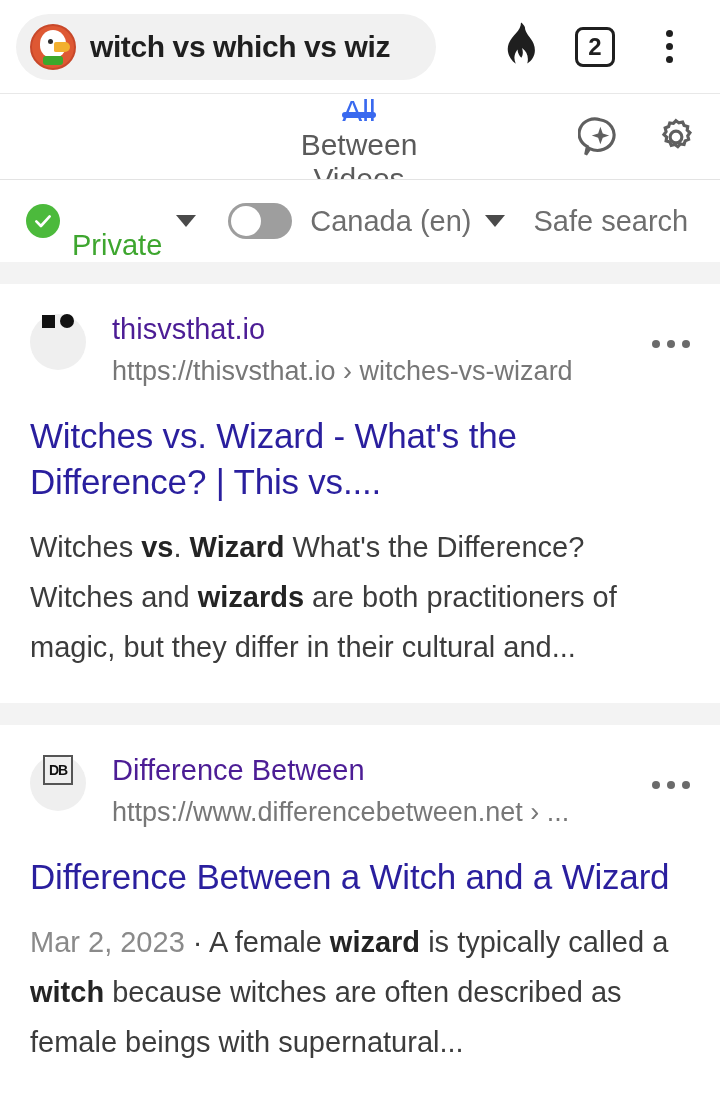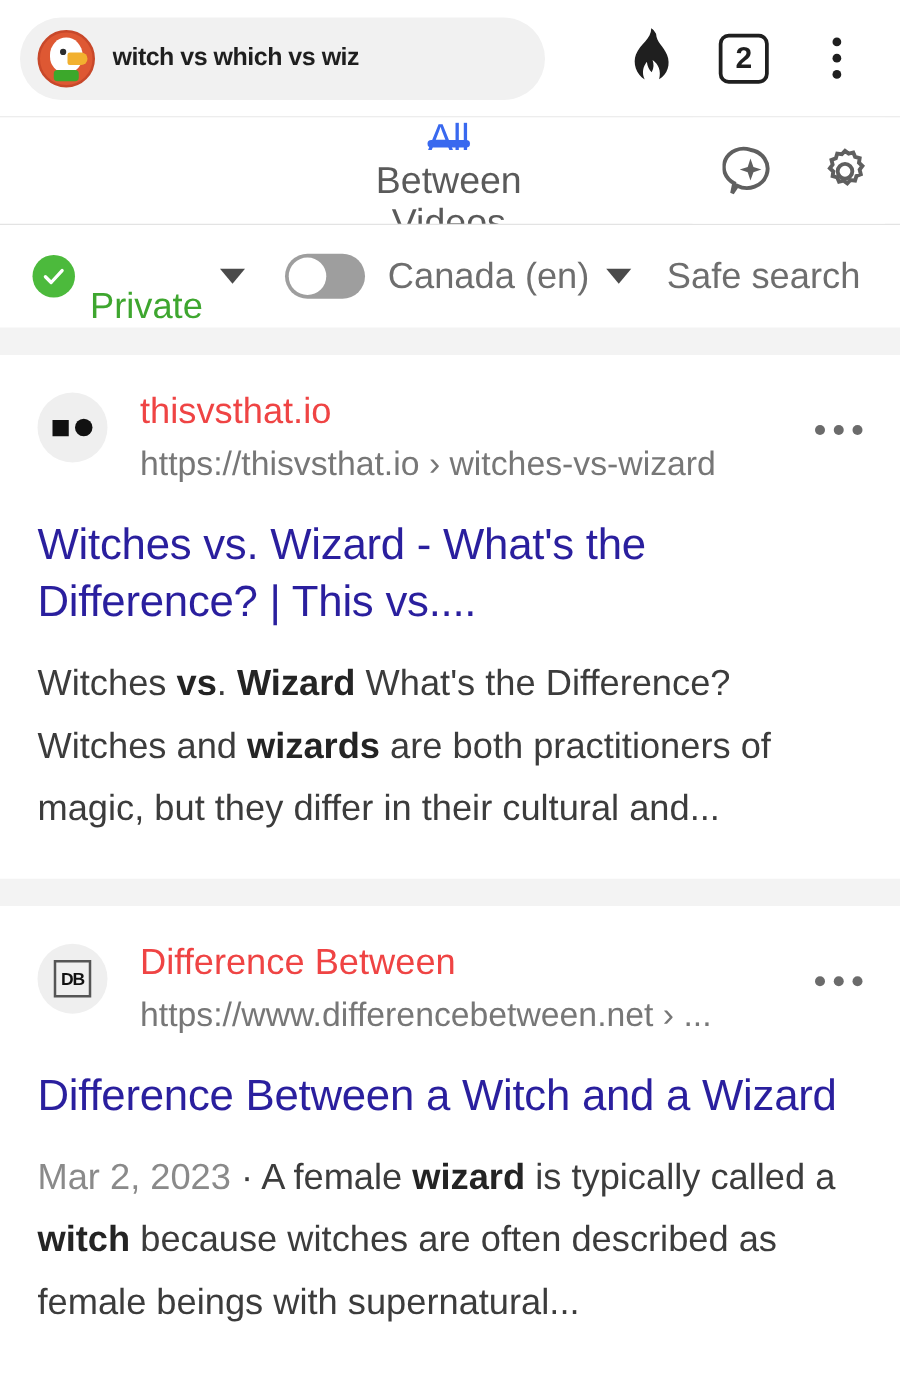--- a/index.html
+++ b/index.html
@@ -62,21 +62,21 @@
     left: 22px; top: 16px;
   }
   .ddg-logo .bow {
     position: absolute;
     width: 20px; height: 9px;
     background: #3ca82b;
     left: 11px; top: 30px;
     border-radius: 3px;
   }
   .omnibox-text {
-    font-size: 20px;
+    font-size: 30px;
     font-weight: bold;
     color: #1f1f1f;
     margin-left: 14px;
     white-space: nowrap;
     overflow: hidden;
     letter-spacing: -0.4px;
   }
   .topbar-actions {
     display: flex;
     align-items: center;
@@ -185,37 +185,37 @@
 
   
   .band { height: 22px; background: #f3f3f3; }
 
   
   .result { padding: 26px 30px 30px 30px; background: #fff; }
   .res-head { display: flex; align-items: flex-start; position: relative; }
   .favicon {
     width: 56px; height: 56px; border-radius: 50%;
     background: #efefef;
-    display: flex; align-items: center; justify-content: center;
+    display: flex; align-items: flex-start; justify-content: center;
     flex: 0 0 auto;
     margin-top: 4px;
   }
   .fav-shapes { display: flex; align-items: center; gap: 5px; }
   .fav-shapes .sq { width: 13px; height: 13px; background: #111; }
   .fav-shapes .ci { width: 14px; height: 14px; background: #111; border-radius: 50%; }
   .fav-db {
     width: 30px; height: 30px;
     border: 2px solid #555;
     display: flex; align-items: center; justify-content: center;
     font-size: 14px; font-weight: bold; color: #111;
     font-family: "Liberation Sans", sans-serif;
     letter-spacing: -1px;
   }
   .res-meta { margin-left: 26px; min-width: 0; }
-  .site-name { font-size: 29px; color: #ef4444; line-height: 1.35; white-space: nowrap; }
+  .site-name { font-size: 29px; color: #4c1d95; line-height: 1.35; white-space: nowrap; }
   .site-url { font-size: 27px; color: #777; line-height: 1.4; margin-top: 4px; white-space: nowrap; }
   .dots-h {
     position: absolute; right: 0; top: 30px;
     display: flex; gap: 7px;
   }
   .dots-h span { width: 8px; height: 8px; border-radius: 50%; background: #6b6b6b; }
   .res-title {
     font-size: 35px;
     color: #2a1f9e;
     line-height: 1.32;

